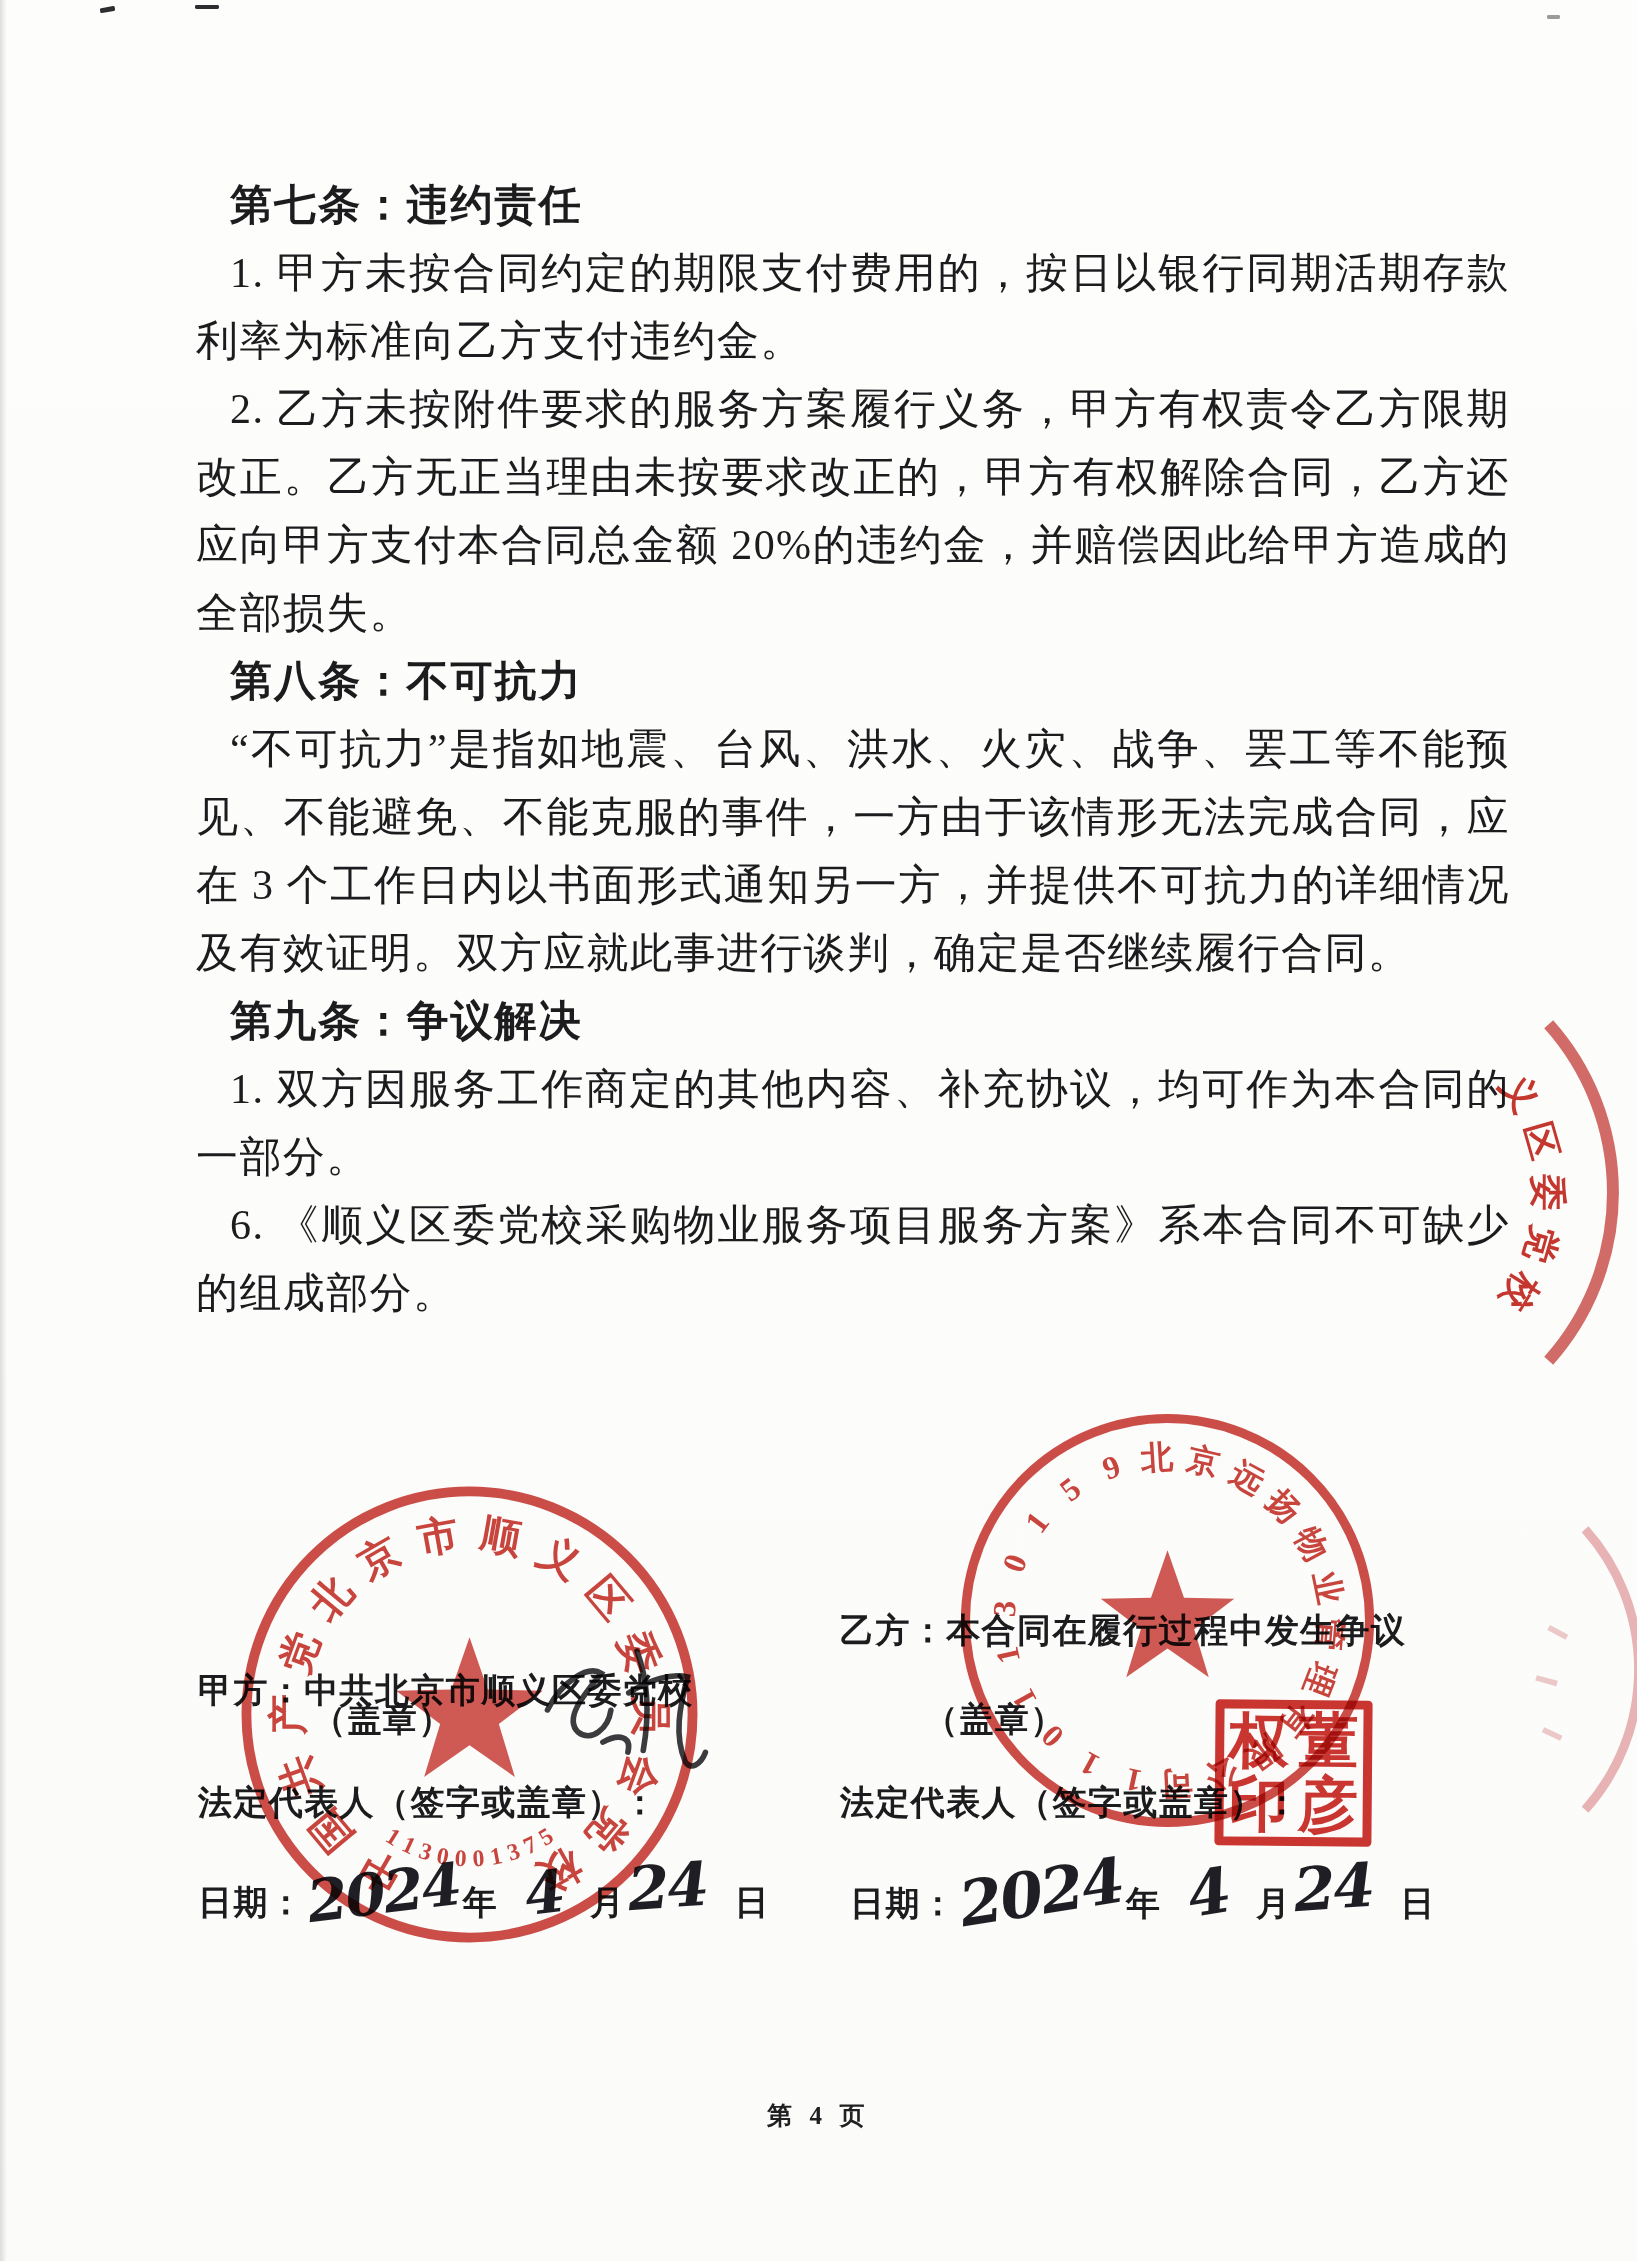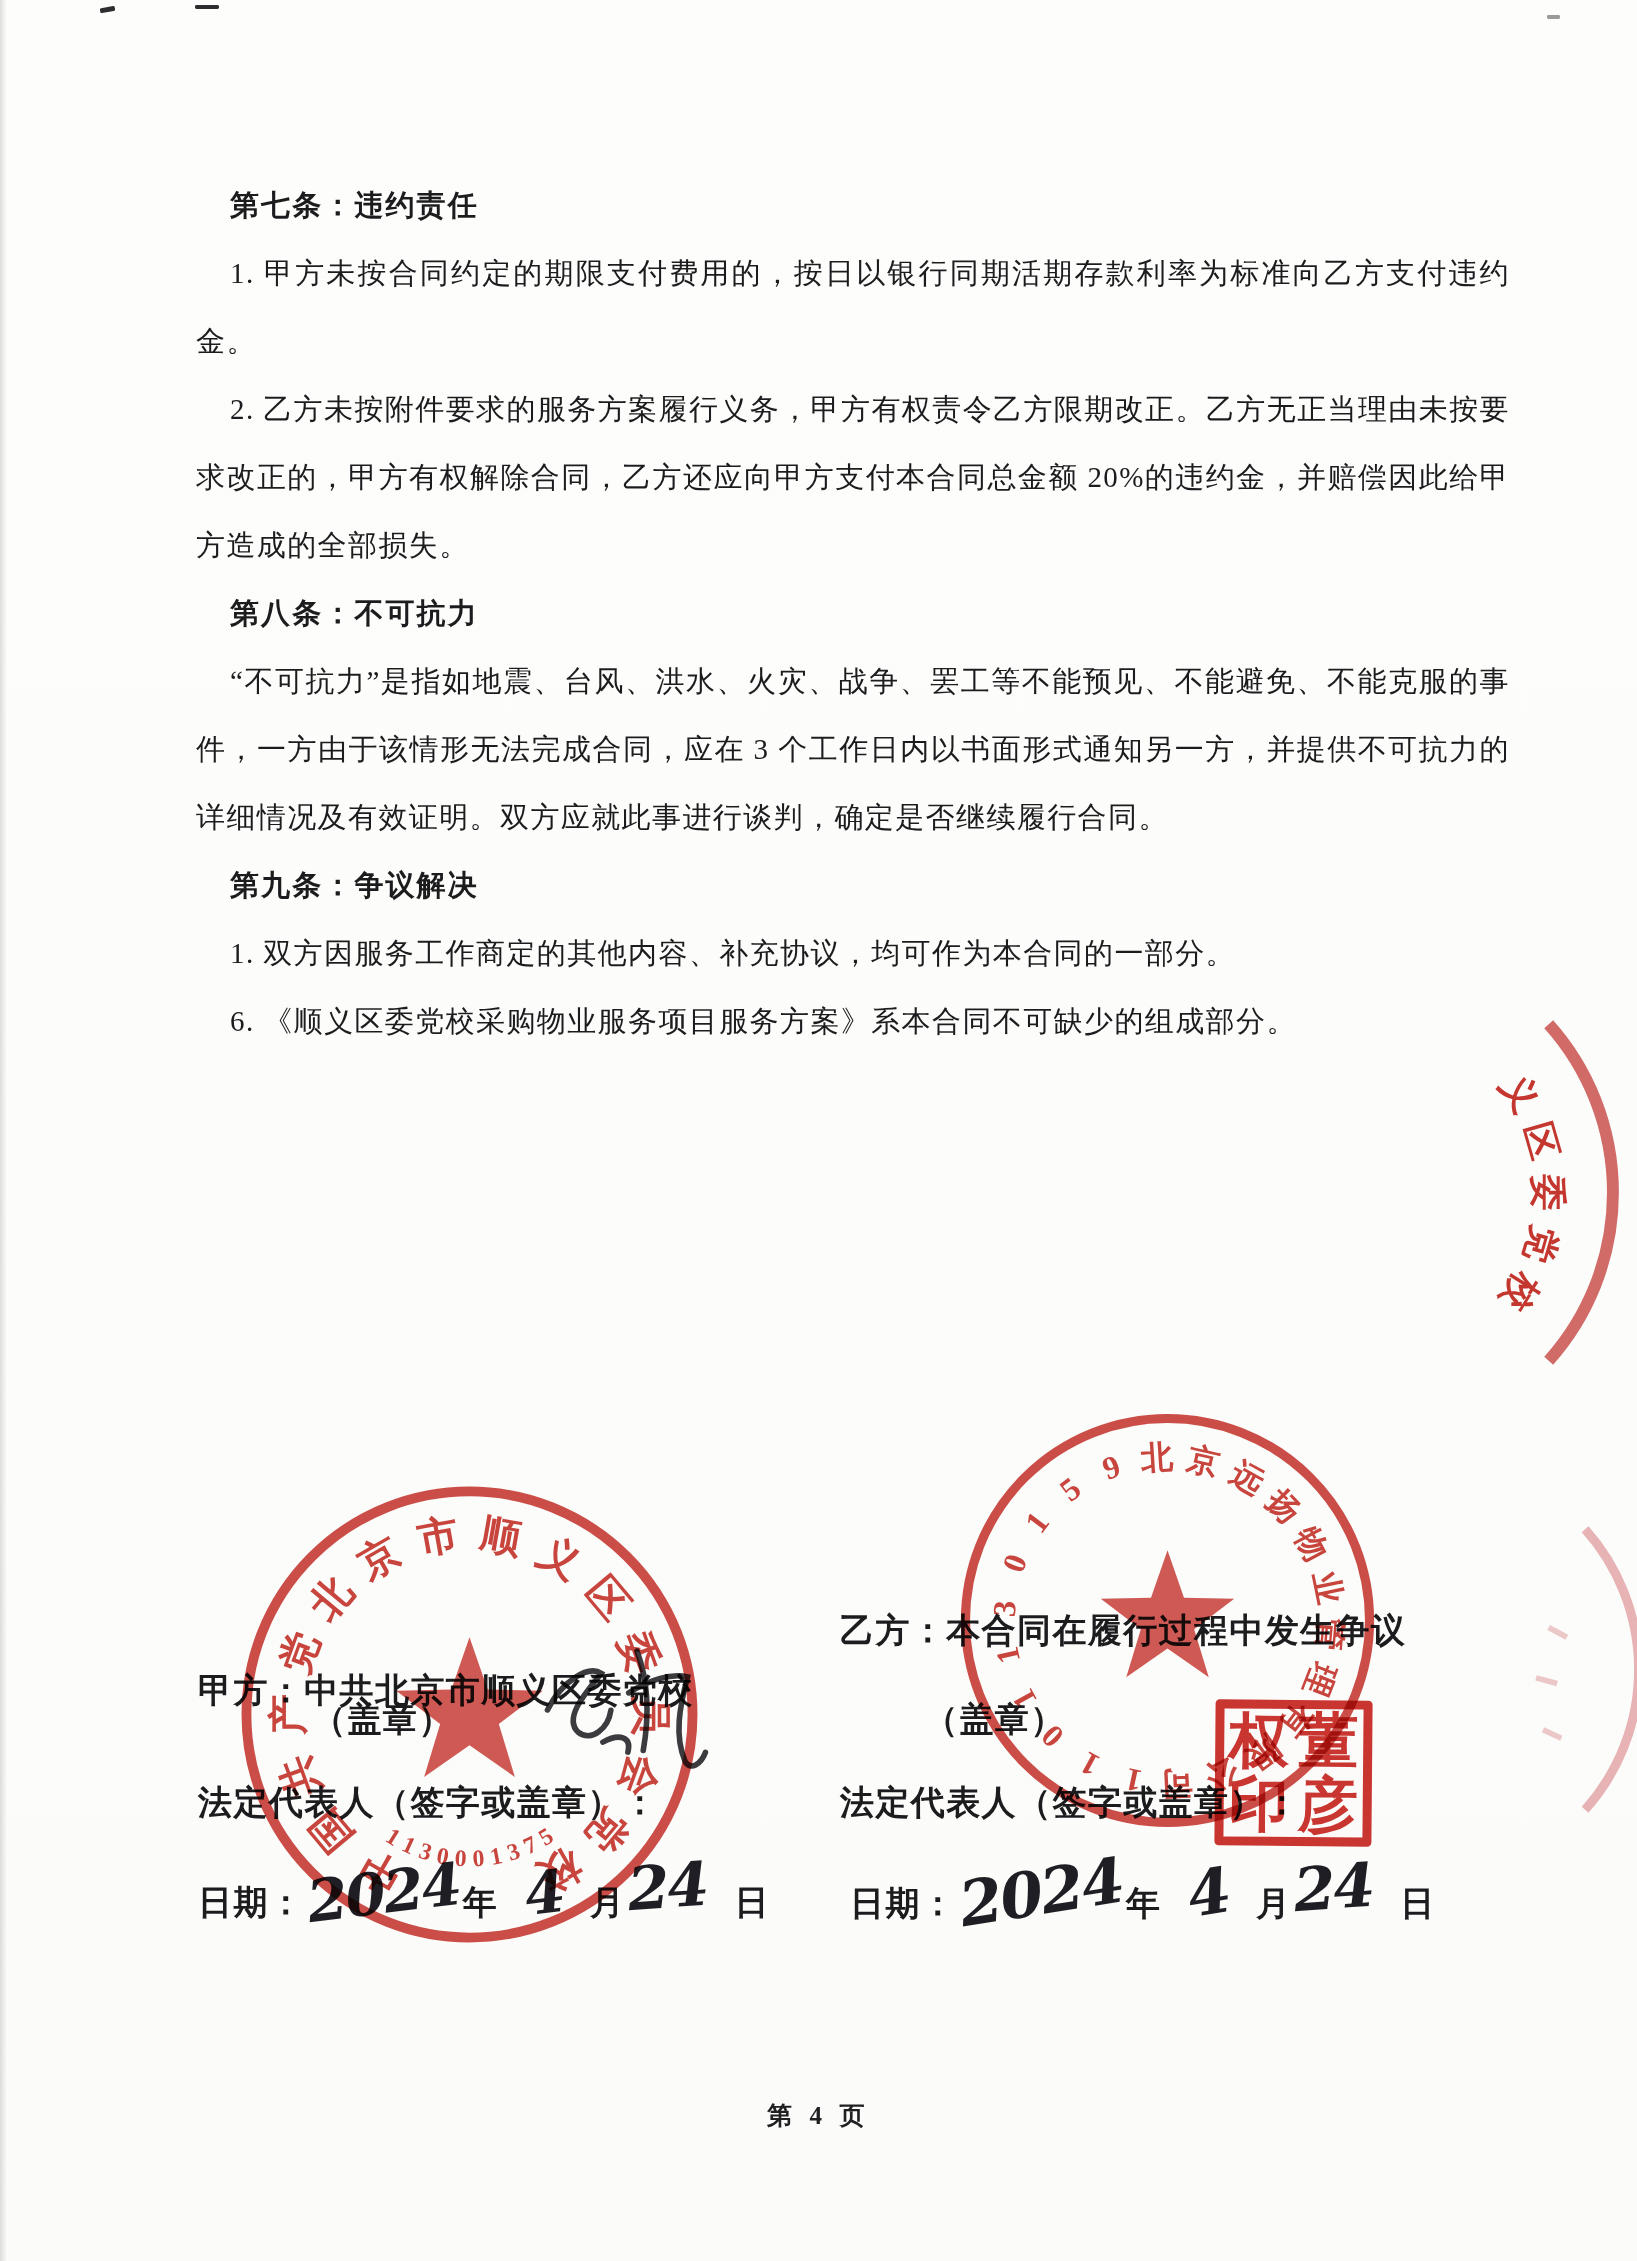--- a/index.html
+++ b/index.html
@@ -15,21 +15,21 @@
   .edge-shade{position:absolute;left:0;top:0;width:7px;height:100%;
     background:linear-gradient(90deg,rgba(0,0,0,.12),rgba(0,0,0,0));}
   .scan-mark{position:absolute;background:#2e2e30;border-radius:1.4px;}
   .mark1{left:100px;top:7px;width:15.4px;height:4.9px;transform:rotate(-10deg);}
   .mark2{left:195px;top:4.9px;width:24px;height:4.2px;}
   .mark3{left:1547px;top:15.4px;width:12.6px;height:3.5px;background:#9a9a98;}
 
   
   .doc-body{
     position:absolute;left:196px;top:171px;width:1314px;
-    font-size:29px;line-height:68px;letter-spacing:1.4px;
+    font-size:42px;line-height:68px;letter-spacing:1.4px;
     text-align:justify;text-justify:inter-ideograph;
   }
   .doc-body p{margin:0;text-indent:34px;}
   .doc-body p.heading{font-weight:700;font-family:"Liberation Sans","DejaVu Sans",sans-serif;letter-spacing:2.1px;}
 
   
   .sigline{position:absolute;font-size:34px;letter-spacing:1.4px;white-space:nowrap;font-weight:600;}
   .a-title{left:198px;top:1668px;}
   .a-hint {left:312px;top:1697px;}
   .a-rep  {left:198px;top:1780px;}

